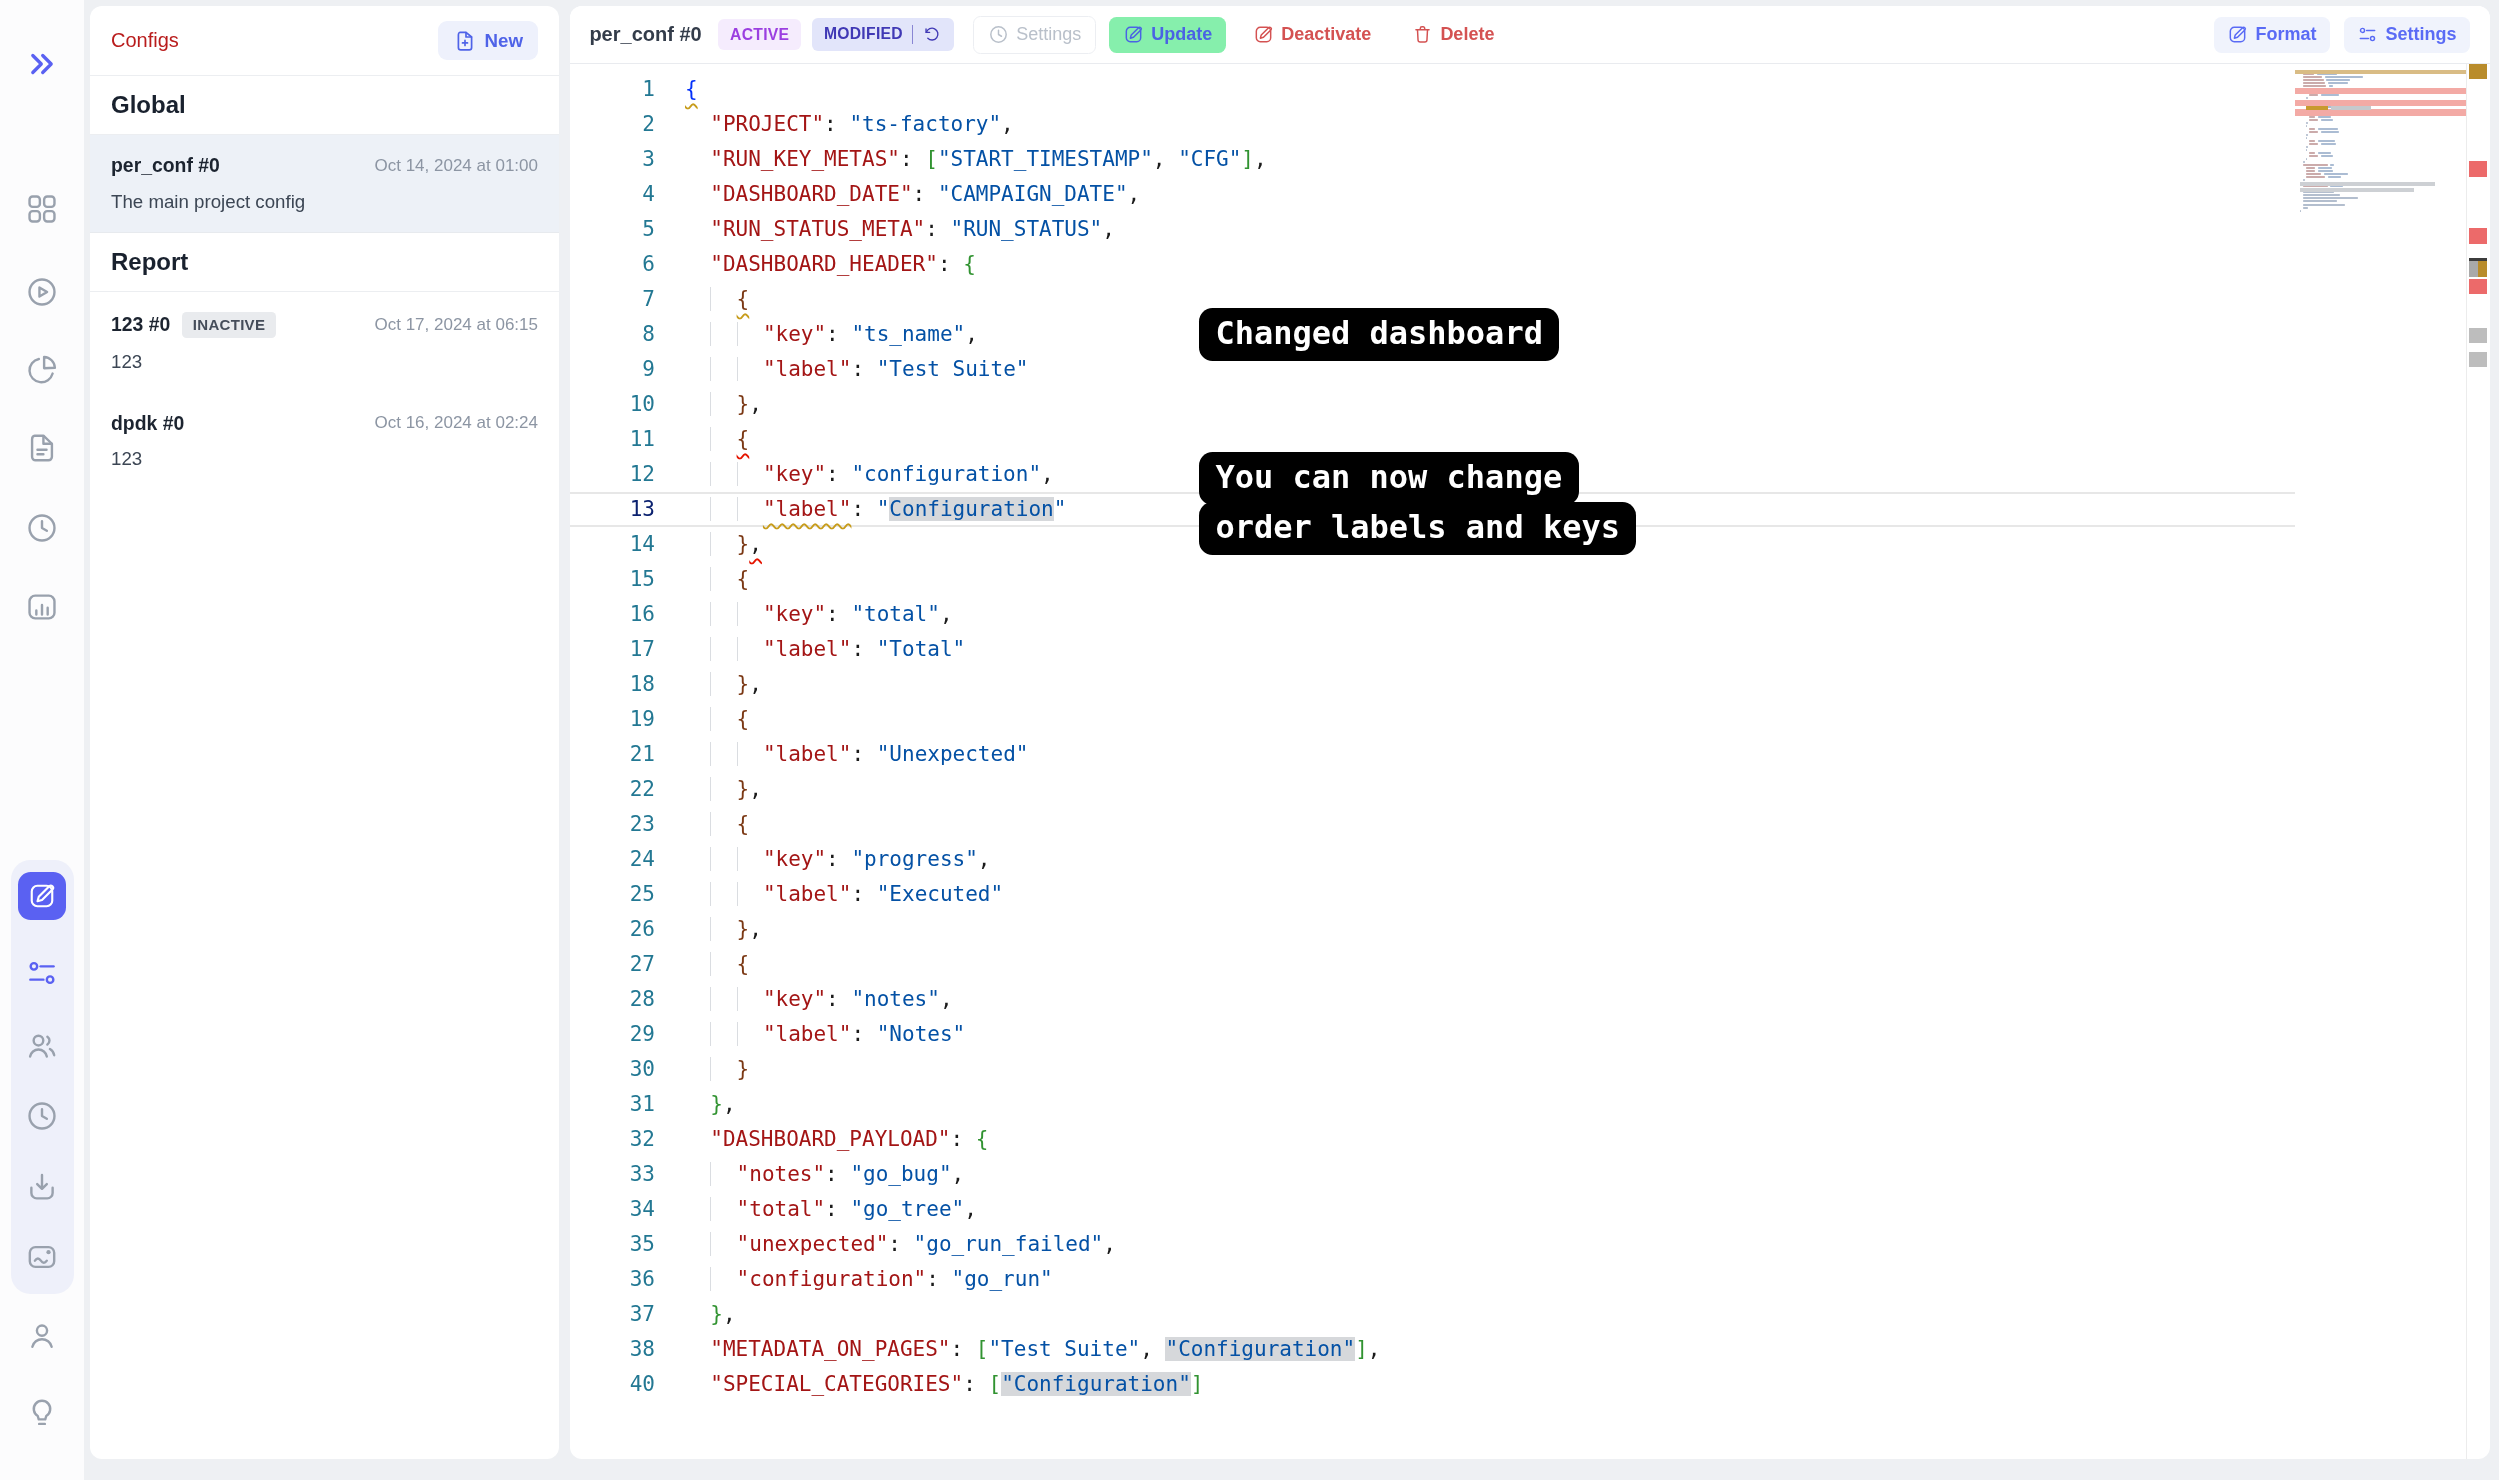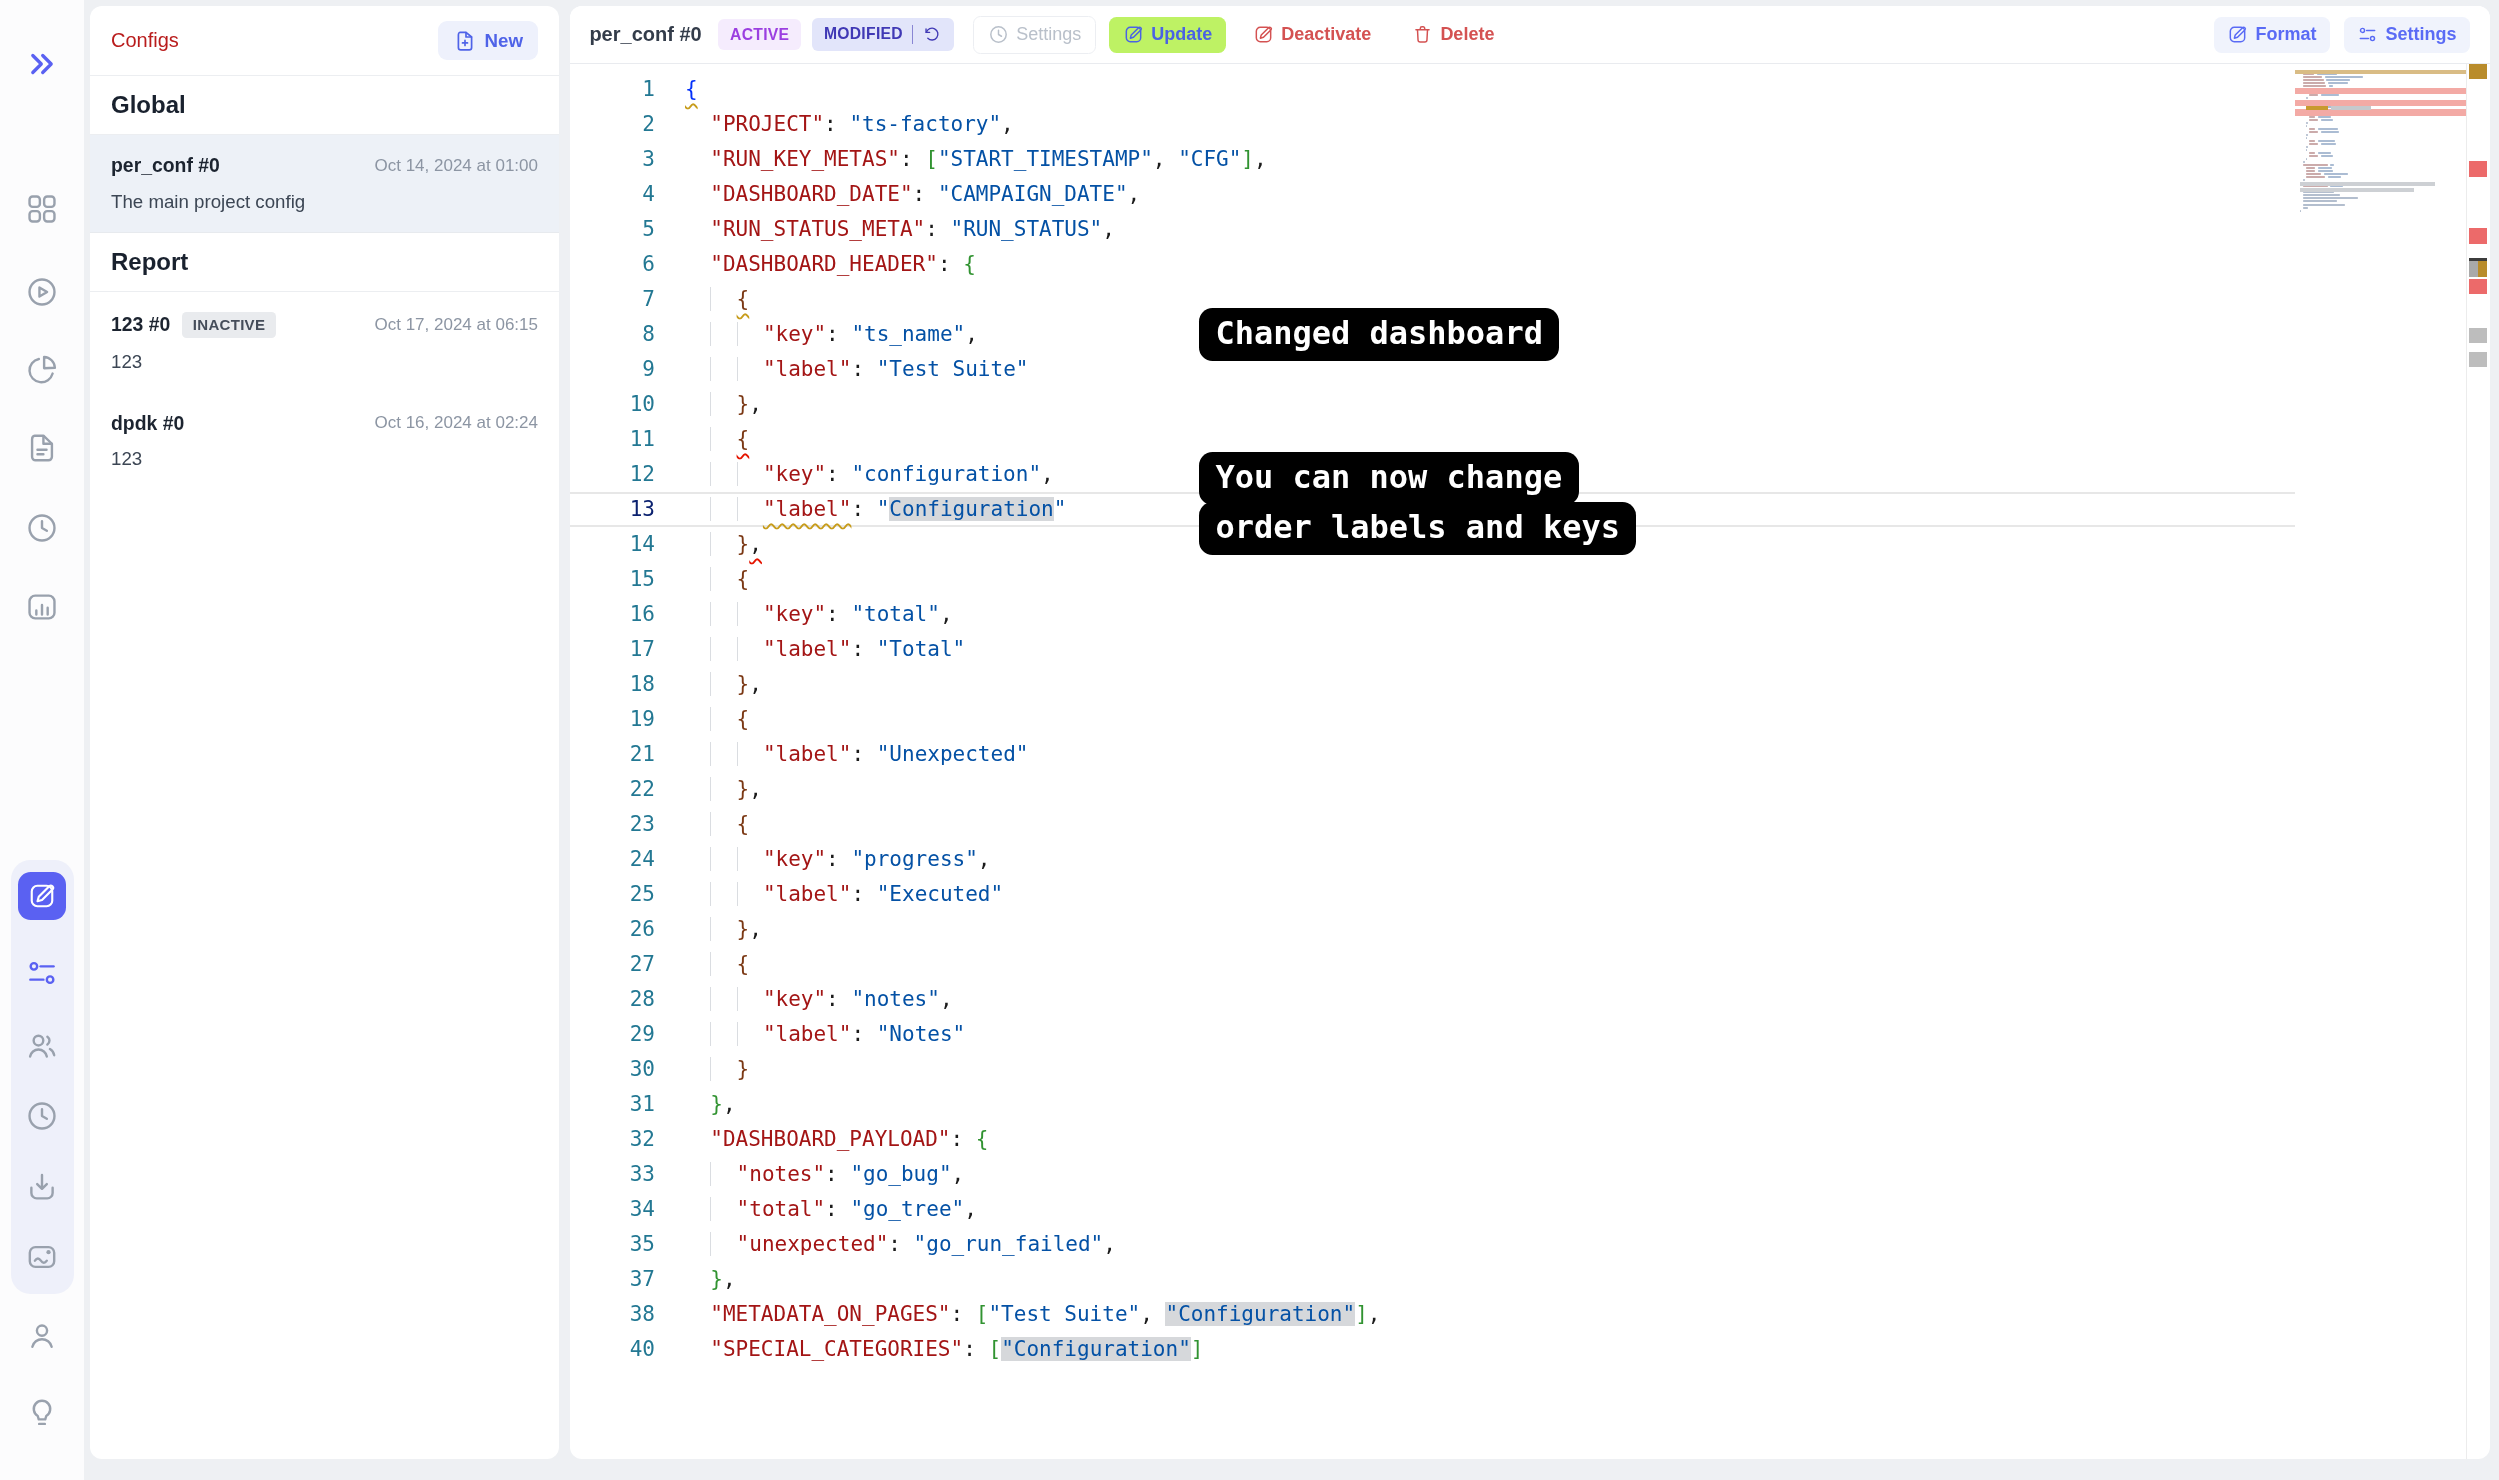--- a/index.html
+++ b/index.html
@@ -41,21 +41,21 @@
   .toolbar { height:58px; display:flex; align-items:center; padding:0 19.4px; border-bottom:0.7px solid #e9ebef; position:relative; z-index:6; background:#fff; }
   .tb-title { font-size:20px; font-weight:700; color:#333c4a; }
   .badge { font-size:15.7px; font-weight:700; border-radius:6px; padding:6.7px 12px; letter-spacing:0.3px; }
   .badge.active { background:#f5ecfd; color:#9b3fe0; margin-left:16.4px; }
   .badge.modified { background:#e2e5fa; color:#4039b5; margin-left:10.5px; display:flex; align-items:center; gap:9px; }
   .badge.modified .sep { width:1.5px; height:19.4px; background:#4039b5; opacity:.55; }
   .badge.modified svg { width:19.4px; height:19.4px; cursor:pointer; }
   .btn { display:flex; align-items:center; gap:7.5px; font-size:18px; font-weight:600; border-radius:7.5px; padding:7.5px 13.5px; cursor:pointer; background:transparent; border:none; font-family:inherit; }
   .btn svg { width:21px; height:21px; }
   .btn.versions { border:1.5px solid #eceef2; color:#b9c0ca; margin-left:19.4px; font-weight:500; cursor:default; }
-  .btn.update { background:#bef264; color:#4a63e4; margin-left:13.5px;text-align:right; }
+  .btn.update { background:#86efac; color:#4a63e4; margin-left:13.5px;text-align:right; }
   .btn.deactivate { color:#d45252; margin-left:13.5px; }
   .btn.delete { color:#d45252; margin-left:13.5px;align-items:center; }
   .tb-right { margin-left:auto; display:flex; gap:13.5px; }
   .btn.format, .btn.settings { background:#f0f3fc; color:#5a6bf5; }
 
   
   .code { position:absolute; top:58px; left:0; right:0; bottom:0; font-family:"DejaVu Sans Mono", monospace; font-size:21px; }
   .lines { position:absolute; top:7.5px; left:0; width:1725px; }
   .cl { display:flex; height:35px; line-height:35px; white-space:pre; }
   .cl.current { background:linear-gradient(#e7e7e7 0 1.5px, rgba(0,0,0,0) 1.5px calc(100% - 1.5px), #e7e7e7 calc(100% - 1.5px) 100%); }
@@ -314,20 +314,21 @@
         <div class="cl"><span class="ln">26</span><span class="lc"><span class="">  </span><span class="ig">  </span><span class="b3">}</span><span class="p">,</span></span></div>
         <div class="cl"><span class="ln">27</span><span class="lc"><span class="">  </span><span class="ig">  </span><span class="b3">{</span></span></div>
         <div class="cl"><span class="ln">28</span><span class="lc"><span class="">  </span><span class="ig">  </span><span class="ig">  </span><span class="k">"key"</span><span class="p">: </span><span class="s">"notes"</span><span class="p">,</span></span></div>
         <div class="cl"><span class="ln">29</span><span class="lc"><span class="">  </span><span class="ig">  </span><span class="ig">  </span><span class="k">"label"</span><span class="p">: </span><span class="s">"Notes"</span></span></div>
         <div class="cl"><span class="ln">30</span><span class="lc"><span class="">  </span><span class="ig">  </span><span class="b3">}</span></span></div>
         <div class="cl"><span class="ln">31</span><span class="lc"><span class="">  </span><span class="b2">}</span><span class="p">,</span></span></div>
         <div class="cl"><span class="ln">32</span><span class="lc"><span class="">  </span><span class="k">"DASHBOARD_PAYLOAD"</span><span class="p">: </span><span class="b2">{</span></span></div>
         <div class="cl"><span class="ln">33</span><span class="lc"><span class="">  </span><span class="ig">  </span><span class="k">"notes"</span><span class="p">: </span><span class="s">"go_bug"</span><span class="p">,</span></span></div>
         <div class="cl"><span class="ln">34</span><span class="lc"><span class="">  </span><span class="ig">  </span><span class="k">"total"</span><span class="p">: </span><span class="s">"go_tree"</span><span class="p">,</span></span></div>
         <div class="cl"><span class="ln">35</span><span class="lc"><span class="">  </span><span class="ig">  </span><span class="k">"unexpected"</span><span class="p">: </span><span class="s">"go_run_failed"</span><span class="p">,</span></span></div>
+        <div class="cl"><span class="ln">36</span><span class="lc"><span class="">  </span><span class="ig">  </span><span class="k">"configuration"</span><span class="p">: </span><span class="s">"go_run"</span></span></div>
         <div class="cl"><span class="ln">37</span><span class="lc"><span class="">  </span><span class="b2">}</span><span class="p">,</span></span></div>
         <div class="cl"><span class="ln">38</span><span class="lc"><span class="">  </span><span class="k">"METADATA_ON_PAGES"</span><span class="p">: </span><span class="b2">[</span><span class="s">"Test Suite"</span><span class="p">, </span><span class="s hl">"Configuration"</span><span class="b2">]</span><span class="p">,</span></span></div>
         <div class="cl"><span class="ln">40</span><span class="lc"><span class="">  </span><span class="k">"SPECIAL_CATEGORIES"</span><span class="p">: </span><span class="b2">[</span><span class="s hl">"Configuration"</span><span class="b2">]</span></span></div>
       </div>
     <div class="minimap" id="minimap">
         <div class="mm-row" style="top: 6px; left: 4.5px; width: 1.3px; background: rgb(154, 168, 189); opacity: 0.75;"></div>
         <div class="mm-row" style="top: 9px; left: 7.5px; width: 11.8px; background: rgb(185, 143, 143); opacity: 0.75;"></div>
         <div class="mm-row" style="top: 9px; left: 22px; width: 19.6px; background: rgb(143, 166, 196); opacity: 0.75;"></div>
         <div class="mm-row" style="top: 12px; left: 7.5px; width: 19.6px; background: rgb(185, 143, 143); opacity: 0.75;"></div>
         <div class="mm-row" style="top: 12px; left: 30px; width: 38px; background: rgb(143, 166, 196); opacity: 0.75;"></div>

